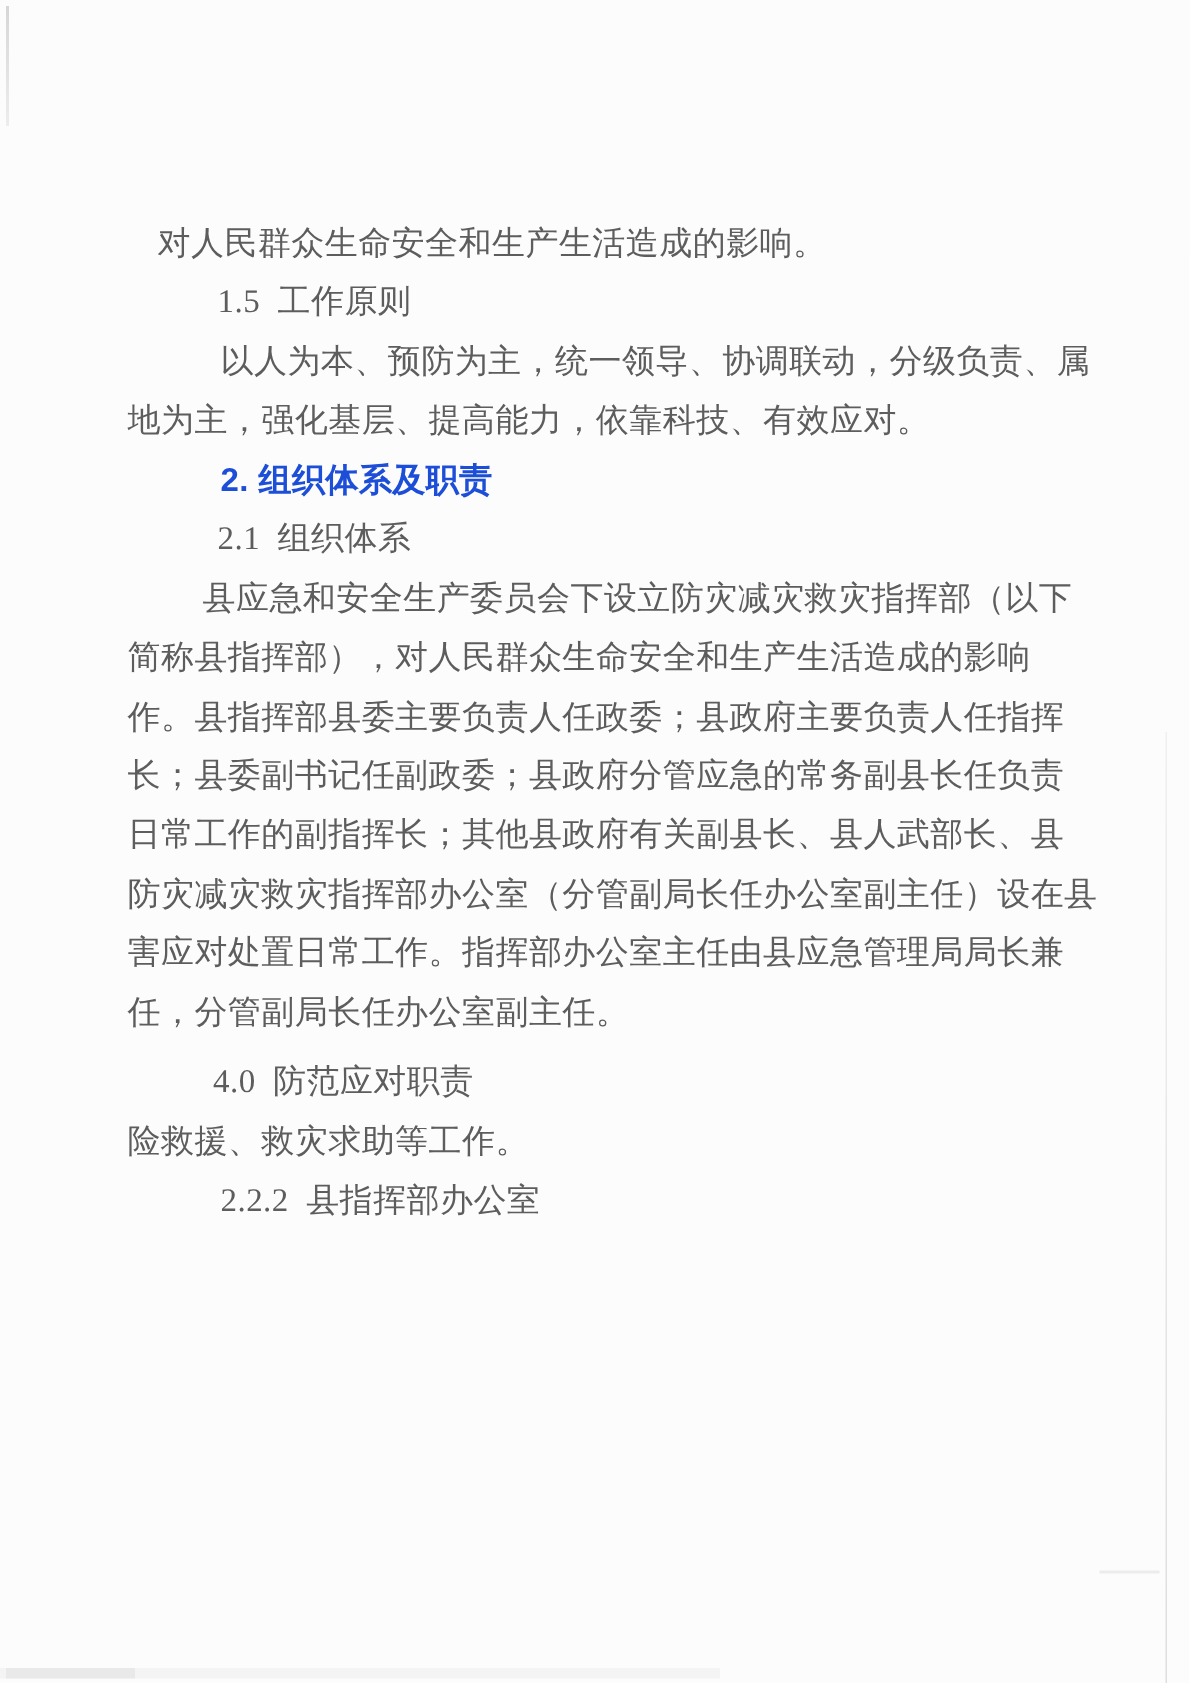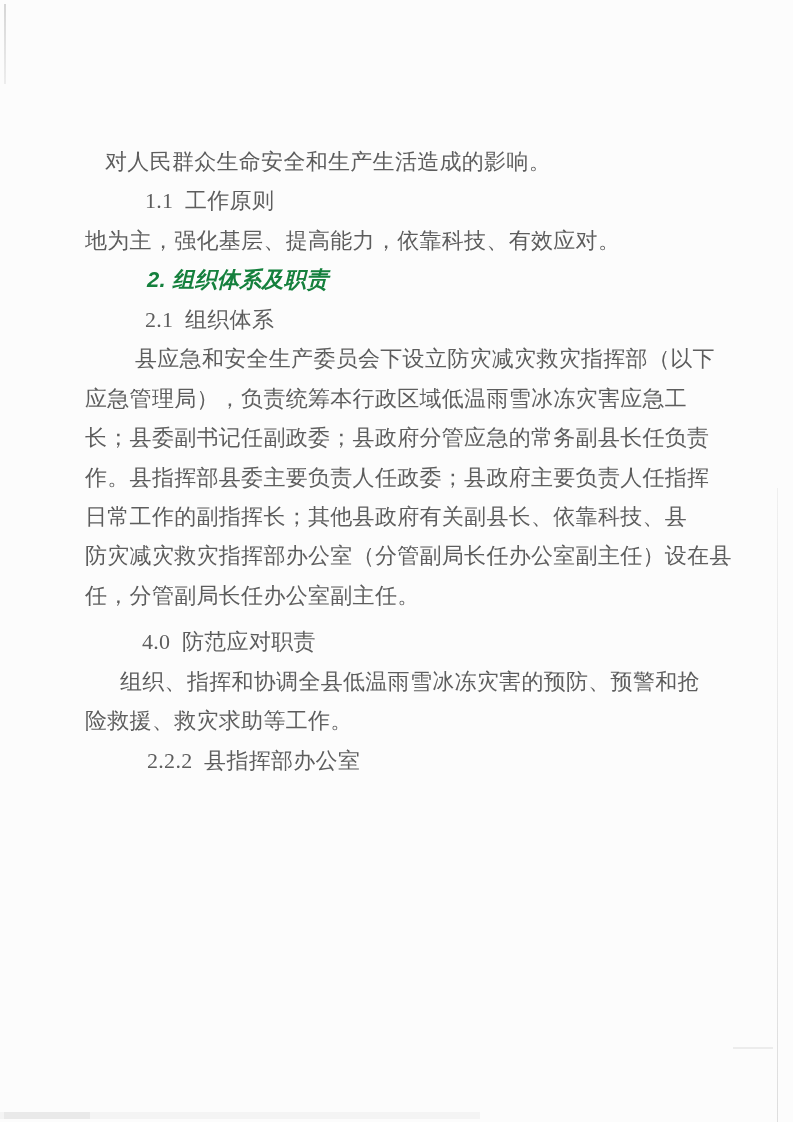--- a/index.html
+++ b/index.html
@@ -46,22 +46,21 @@
   }
   .line {
     height: 39.45px;
     line-height: 39.45px;
     white-space: pre;
     letter-spacing: 0.3px;
   }
   .heading-bold {
     font-family: "Liberation Sans", "DejaVu Sans", sans-serif;
     font-weight: 700;
-    color: #15803d;
-    font-style: italic;
+    color: #1d4ed8;
   }
   .gap-top { margin-top: 7px; }
   .ind-2  { padding-left: 20px; }
   .ind-35 { padding-left: 35px; }
   .ind-50 { padding-left: 50px; }
   .ind-57 { padding-left: 57px; }
   .ind-60 { padding-left: 60px; }
   .ind-62 { padding-left: 62px; }
 </style>
 </head>
@@ -70,30 +69,31 @@
 <div class="page">
 
   <div class="artifact edge-left"></div>
   <div class="artifact edge-right"></div>
   <div class="artifact tick-right"></div>
   <div class="artifact edge-bottom-light"></div>
   <div class="artifact edge-bottom-dark"></div>
 
   <div class="content">
     <div class="line ind-2">对人民群众生命安全和生产生活造成的影响。</div>
-    <div class="line ind-60">1.1  工作原则</div>
+    <div class="line ind-60">1.5  工作原则</div>
+    <div class="line ind-62">以人为本、预防为主，统一领导、协调联动，分级负责、属</div>
     <div class="line">地为主，强化基层、提高能力，依靠科技、有效应对。</div>
     <div class="line ind-62 heading-bold">2. 组织体系及职责</div>
     <div class="line ind-60">2.1  组织体系</div>
     <div class="line ind-50">县应急和安全生产委员会下设立防灾减灾救灾指挥部（以下</div>
-    <div class="line">应急管理局），负责统筹本行政区域低温雨雪冰冻灾害应急工</div>
+    <div class="line">简称县指挥部），对人民群众生命安全和生产生活造成的影响</div>
+    <div class="line">作。县指挥部县委主要负责人任政委；县政府主要负责人任指挥</div>
     <div class="line">长；县委副书记任副政委；县政府分管应急的常务副县长任负责</div>
-    <div class="line">作。县指挥部县委主要负责人任政委；县政府主要负责人任指挥</div>
-    <div class="line">日常工作的副指挥长；其他县政府有关副县长、依靠科技、县</div>
+    <div class="line">日常工作的副指挥长；其他县政府有关副县长、县人武部长、县</div>
     <div class="line">防灾减灾救灾指挥部办公室（分管副局长任办公室副主任）设在县</div>
+    <div class="line">害应对处置日常工作。指挥部办公室主任由县应急管理局局长兼</div>
     <div class="line">任，分管副局长任办公室副主任。</div>
     <div class="line ind-57 gap-top">4.0  防范应对职责</div>
-    <div class="line ind-35">组织、指挥和协调全县低温雨雪冰冻灾害的预防、预警和抢</div>
     <div class="line">险救援、救灾求助等工作。</div>
     <div class="line ind-62">2.2.2  县指挥部办公室</div>
   </div>
 
 </div>
 
 </body></html>

